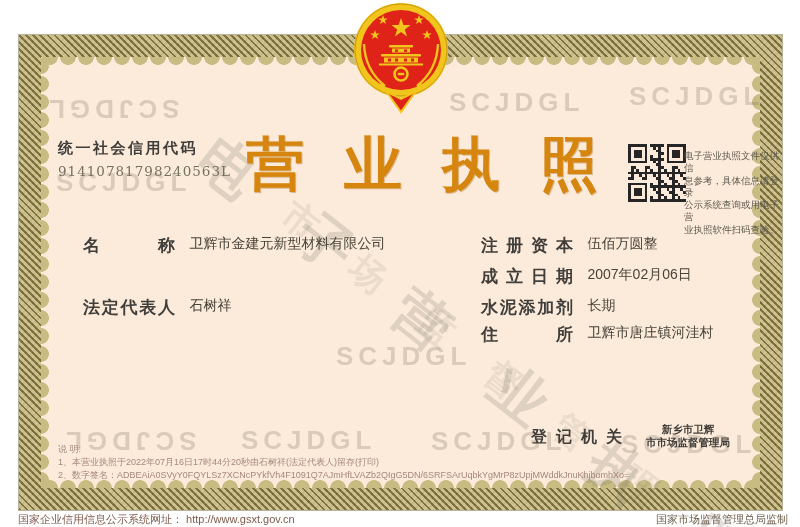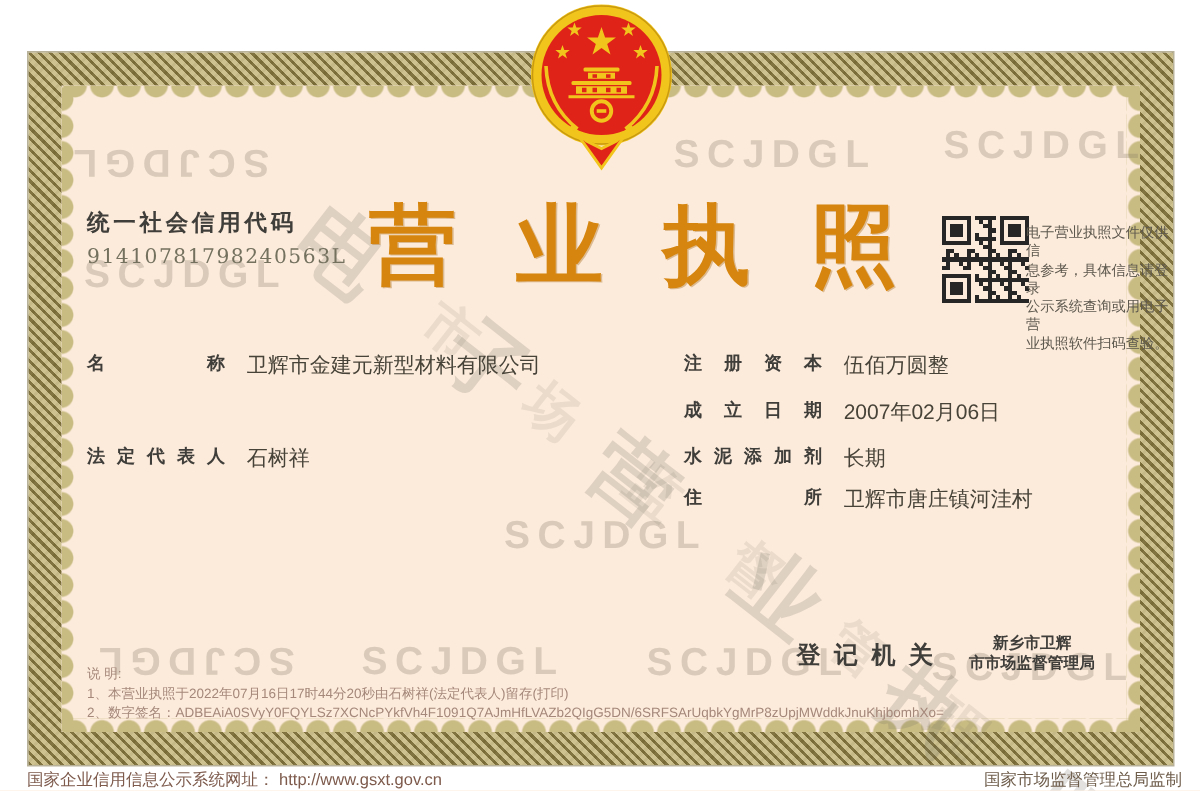--- a/index.html
+++ b/index.html
@@ -46,22 +46,22 @@
   
   .abs{position:absolute;z-index:3;}
   .credit-label{left:39px;top:104px;font-size:15px;font-weight:bold;letter-spacing:2.5px;color:var(--label_ink);text-align:right;}
   .credit-code{left:39px;top:128px;font-size:13.5px;letter-spacing:1px;color:#74715f;font-family:"DejaVu Serif","Liberation Serif",serif;}
   .title{left:227px;top:97px;font-size:58px;line-height:1.1;font-weight:bold;letter-spacing:40px;
          color:var(--accent_gold);white-space:nowrap;text-shadow:1px 1px 0 rgba(160,95,10,.35);}
   .qr{left:609px;top:109px;width:58px;height:58px;}
   .qr-note{left:665px;top:115px;width:100px;font-size:9.5px;line-height:12.3px;color:#5d584e;}
   .qr-note span{display:block;}
   .row{white-space:nowrap;}
-  .flabel{display:inline-block;width:92px;font-size:12px;font-weight:bold;color:var(--label_ink);
-          text-align:justify;text-align-last:justify;vertical-align:top;}
+  .flabel{display:inline-block;width:92px;font-size:17px;font-weight:bold;color:var(--label_ink);
+          text-align:justify;text-align-last:justify;vertical-align:top;margin-left:25px;}
   .fvalue{display:inline-block;margin-left:10px;font-size:14px;color:var(--value_ink);vertical-align:top;padding-top:1px;}
   .lrow1{left:39px;top:199px;} .lrow2{left:39px;top:230px;} .lrow3{left:39px;top:261px;} .lrow4{left:39px;top:286px;}
   .rrow1{left:437px;top:199px;} .rrow2{left:437px;top:230px;} .rrow3{left:437px;top:261px;} .rrow4{left:437px;top:288px;}
   .lrow4 .fvalue{white-space:normal;width:292px;font-size:10.5px;line-height:13px;margin-left:8px;}
   .reg-label{left:512px;top:392px;font-size:16px;font-weight:bold;letter-spacing:9px;color:var(--label_ink);white-space:nowrap;}
   .authority{left:613px;top:388px;width:112px;text-align:center;font-size:10.5px;line-height:13px;color:var(--label_ink);font-weight:bold;}
   .authority span{display:block;}
   .issue-date{left:568px;top:422px;font-size:15px;font-weight:bold;letter-spacing:1.5px;word-spacing:7px;color:#3f3c34;white-space:nowrap;}
   .notes{left:39px;top:408px;font-size:9px;line-height:13px;color:#a5887a;}
   .notes span{display:block;white-space:nowrap;}

